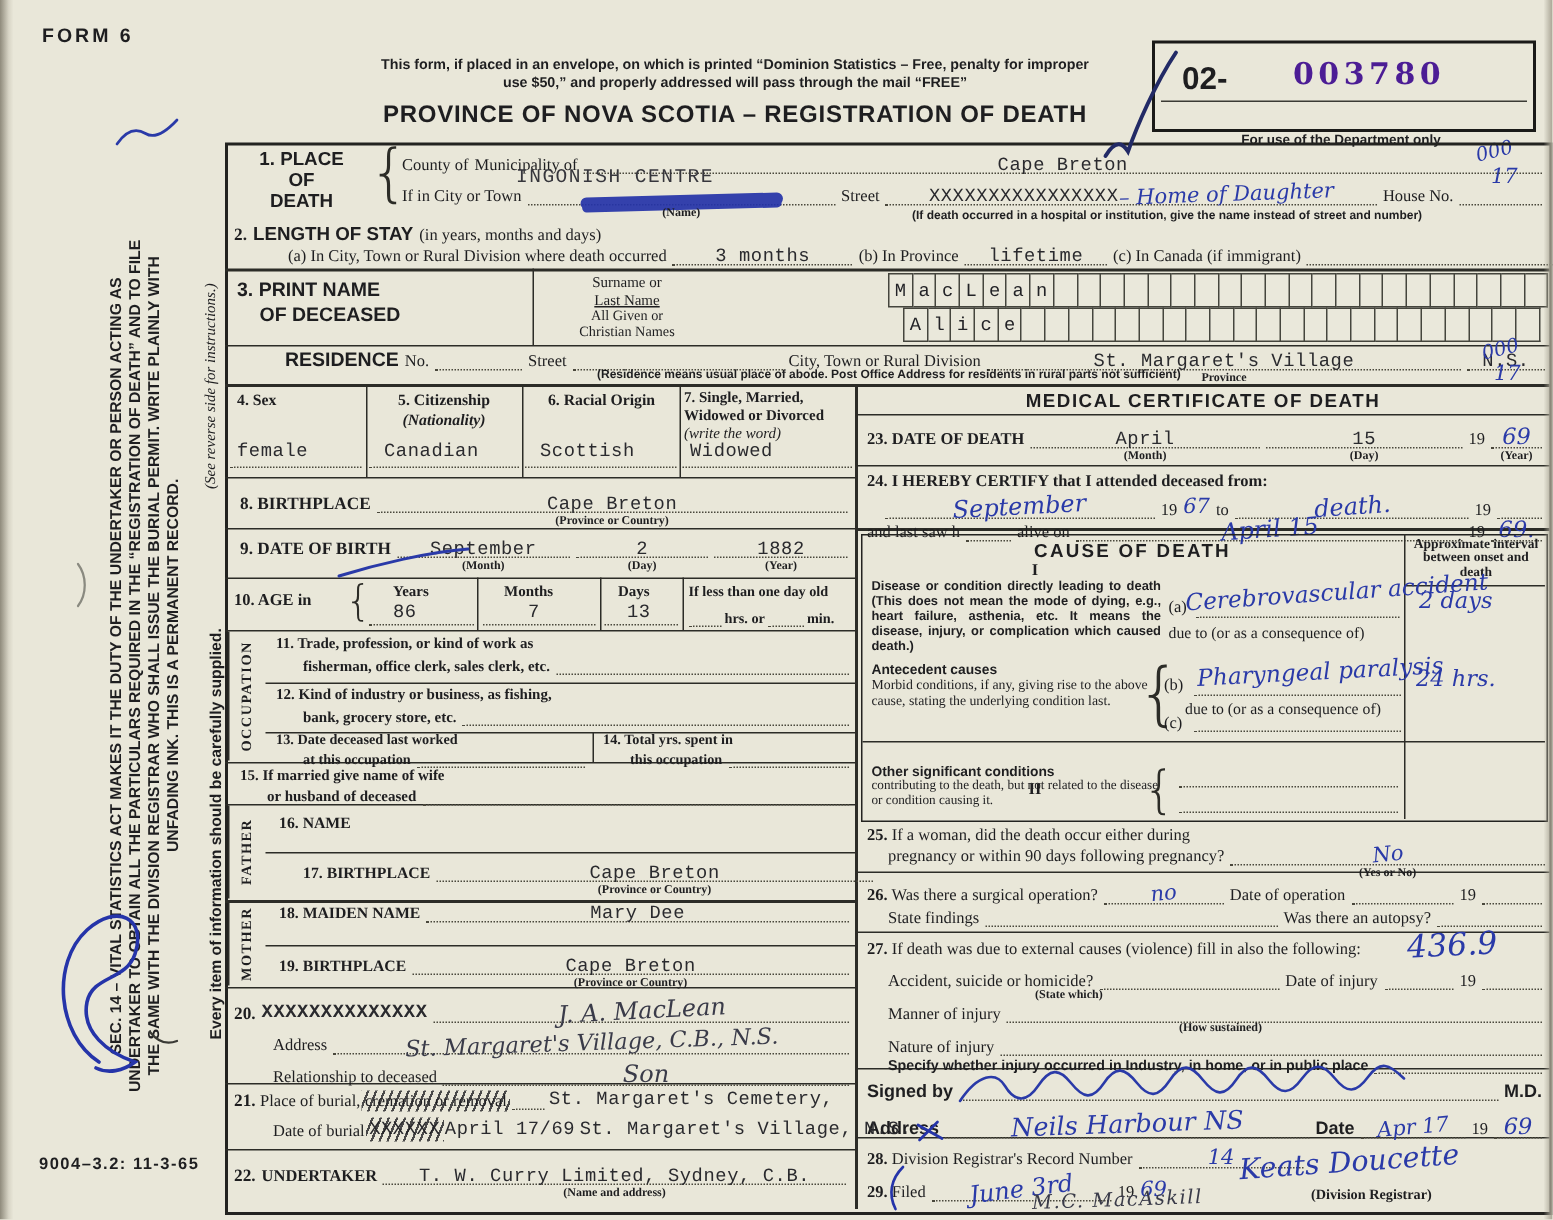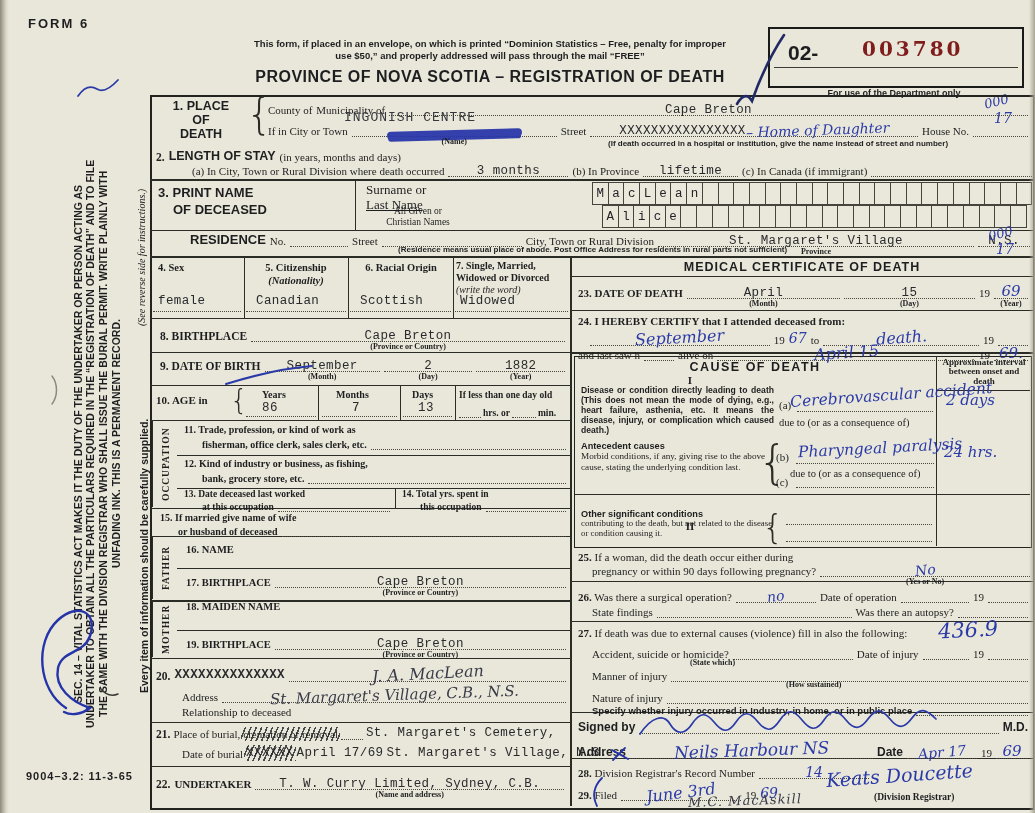--- a/index.html
+++ b/index.html
@@ -47,21 +47,21 @@
 </head>
 <body>
 
 <div class="abs sb" style="left:28px;top:16px;font-size:13px;letter-spacing:2px">FORM 6</div>
 <div class="abs sb" style="left:200px;top:38px;width:580px;text-align:center;font-size:9.5px">This form, if placed in an envelope, on which is printed “Dominion Statistics – Free, penalty for improper</div>
 <div class="abs sb" style="left:200px;top:50px;width:580px;text-align:center;font-size:9.5px">use $50,” and properly addressed will pass through the mail “FREE”</div>
 <div class="abs sb" style="left:180px;top:68px;width:620px;text-align:center;font-size:16px;letter-spacing:.5px">PROVINCE OF NOVA SCOTIA – REGISTRATION OF DEATH</div>
 
 <div class="abs" style="left:768px;top:27px;width:252px;height:57px;border:2px solid #1a1a18">
   <span class="abs sb" style="left:18px;top:12px;font-size:21px">02-</span>
-  <span class="abs" style="left:92px;top:8px;font-family:'DejaVu Serif',serif;font-weight:bold;font-size:20px;letter-spacing:3px;color:#7f1d1d">003780</span>
+  <span class="abs" style="left:92px;top:8px;font-family:'DejaVu Serif',serif;font-weight:bold;font-size:20px;letter-spacing:3px;color:#4c1d95">003780</span>
   <span class="abs" style="left:4px;right:4px;top:38px;border-top:1px solid #3b3b35"></span>
 </div>
 <div class="abs sb" style="left:768px;top:88px;width:252px;text-align:center;font-size:9px">For use of the Department only</div>
 
 <span class="abs hand" style="left:984px;top:94px;font-size:13px;transform:rotate(-14deg)">000</span>
 <span class="abs hand" style="left:994px;top:110px;font-size:14px">17</span>
 
 <div class="abs vtext sb" style="left:57px;top:150px;width:80px;height:588px;font-size:10.5px;line-height:1.2">SEC. 14 – VITAL STATISTICS ACT MAKES IT THE DUTY OF THE UNDERTAKER OR PERSON ACTING AS UNDERTAKER TO OBTAIN ALL THE PARTICULARS REQUIRED IN THE “REGISTRATION OF DEATH” AND TO FILE THE SAME WITH THE DIVISION REGISTRAR WHO SHALL ISSUE THE BURIAL PERMIT. WRITE PLAINLY WITH UNFADING INK. THIS IS A PERMANENT RECORD.</div>
 <div class="abs vtext it" style="left:133px;top:150px;width:16px;height:215px;font-size:10px">(See reverse side for instructions.)</div>
 <div class="abs vtext sb" style="left:136px;top:372px;width:16px;height:368px;font-size:10.5px">Every item of information should be carefully supplied.</div>
@@ -149,21 +149,21 @@
       <span class="typed">lifetime</span>
     </span>
   <span class="lb">(c) In Canada (if immigrant)</span>
   <span class="fill"></span>
 </div>
 
 <div class="abs sb" style="left:158px;top:185px;font-size:13px;line-height:1.3">
   <div><span>3.</span> <span>PRINT NAME</span></div>
   <div style="margin-left:15px">OF DECEASED</div>
 </div>
-<div class="abs" style="left:366px;top:183px;width:104px;font-size:13px;line-height:1.15">
+<div class="abs" style="left:366px;top:183px;width:104px;text-align:center;font-size:10px;line-height:1.15">
   <div>Surname or</div>
   <div style="text-decoration:underline">Last Name</div>
 </div>
 <div class="abs" style="left:360px;top:206px;width:116px;text-align:center;font-size:9.5px;line-height:1.15">
   <div>All Given or</div>
   <div>Christian Names</div>
 </div>
 <div class="cells" style="left:592px;top:182px">
     <span class="cell">M</span>
     <span class="cell">a</span>
@@ -334,31 +334,34 @@
 <div class="abs lbb" style="left:160px;top:512px;font-size:10px"><span>15.</span> <span>If married give name of wife</span></div>
 <div class="row" style="left:178px;top:523px;width:388px">
   <span class="lbb" style="font-size:10px">or husband of deceased</span>
   <span class="fill"></span>
 </div>
 
 <div class="abs vtext lbb" style="left:152px;top:537px;width:25px;height:62px;font-size:9.5px;letter-spacing:1px;border-right:1px solid #2c2c27">FATHER</div>
 <div class="row" style="left:186px;top:544px;width:380px">
   <span class="lbb" style="font-size:10.5px"><span>16.</span> <span>NAME</span></span>
 </div>
-<div class="row" style="left:186px;top:574px;width:380px">
+<div class="row" style="left:202px;top:574px;width:380px">
   <span class="lbb" style="font-size:10.5px"><span>17.</span> <span>BIRTHPLACE</span></span>
   <span class="fill">
     <span class="typed">Cape Breton</span>
     <span class="capu">(Province or Country)</span>
   </span>
 </div>
 
 <div class="abs vtext lbb" style="left:152px;top:601px;width:25px;height:56px;font-size:9.5px;letter-spacing:1px;border-right:1px solid #2c2c27">MOTHER</div>
 <div class="row" style="left:186px;top:601px;width:380px">
   <span class="lbb" style="font-size:10.5px"><span>18.</span> <span>MAIDEN NAME</span></span>
+  <span class="fill">
+      <span class="typed">Mary Dee</span>
+    </span>
 </div>
 <div class="row" style="left:186px;top:636px;width:380px">
   <span class="lbb" style="font-size:10.5px"><span>19.</span> <span>BIRTHPLACE</span></span>
   <span class="fill">
     <span class="typed">Cape Breton</span>
     <span class="capu">(Province or Country)</span>
   </span>
 </div>
 
 <div class="row" style="left:156px;top:664px;width:410px">
@@ -369,20 +372,23 @@
     </span>
 </div>
 <div class="row" style="left:182px;top:686px;width:384px">
   <span class="lb">Address</span>
   <span class="fill">
       <span class="handk" style="font-size:15px;transform:rotate(-2deg)">St. Margaret's Village, C.B., N.S.</span>
     </span>
 </div>
 <div class="row" style="left:182px;top:706px;width:384px">
   <span class="lb">Relationship to deceased</span>
+  <span class="fill">
+      <span class="handk" style="font-size:16px">Son</span>
+    </span>
 </div>
 
 <div class="row" style="left:156px;top:726px;gap:3px">
   <span class="num">21.</span>
   <span class="lb">Place of burial,</span>
   <span class="lb slash">cremation or removal</span>
   <span class="d" style="border-bottom:1.2px dotted #4a483c;width:22px;height:12px"></span>
   <span class="typed" style="z-index:3;position:relative">St. Margaret's Cemetery,</span>
 </div>
 <div class="row" style="left:182px;top:746px;gap:3px">

